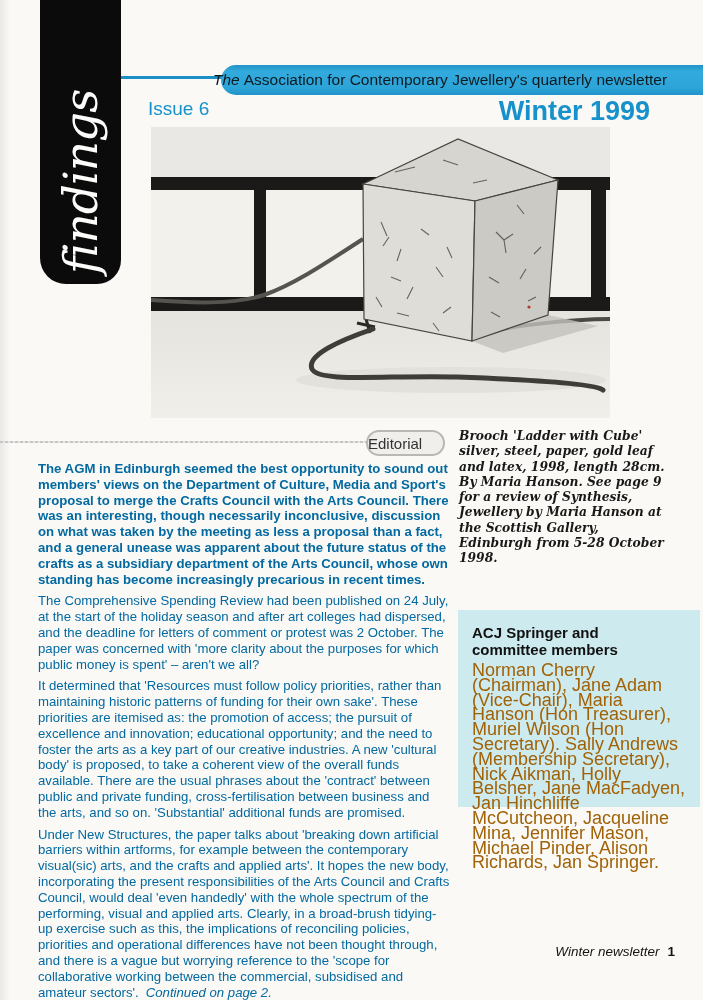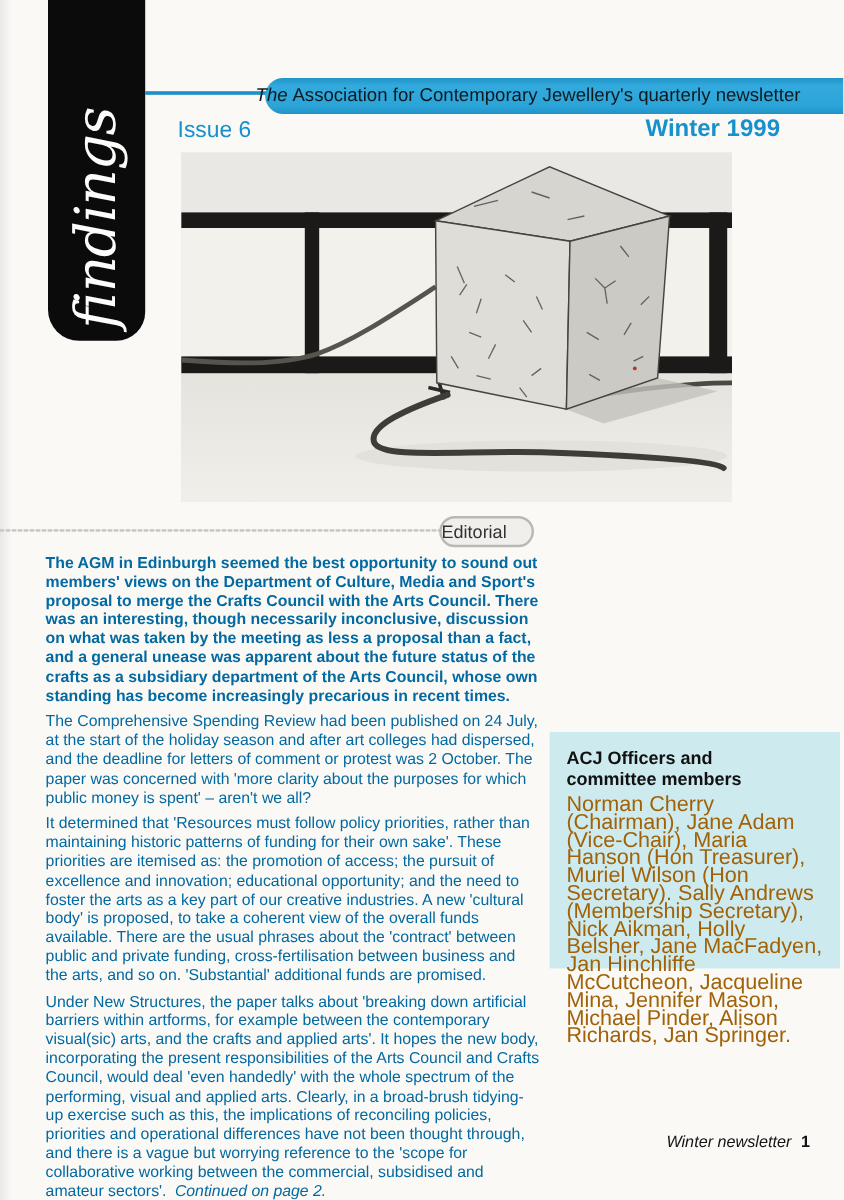--- a/index.html
+++ b/index.html
@@ -18,21 +18,21 @@
         font-size:47px;color:#fcfcfa;letter-spacing:-1px;}
 
   .connector{position:absolute;left:121px;top:76px;width:106px;height:3px;background:#1b8fc6;}
   .banner{position:absolute;left:221px;top:65px;width:482px;height:30px;
         background:linear-gradient(180deg,#2193c7 0%,#33aadd 22%,#2ba4d8 78%,#2193c7 100%);
         border-radius:15px 0 0 15px;display:flex;align-items:center;justify-content:center;
         padding-right:44px;box-sizing:border-box;}
   .banner .btxt{font-size:15.5px;color:#0d1a20;white-space:nowrap;}
   .banner .the{font-style:italic;margin-right:4px;}
   .issue{position:absolute;left:148px;top:98px;font-size:19px;color:#1691cb;}
-  .winter{position:absolute;right:53px;top:96px;font-size:20px;font-weight:700;color:#1691cb;}
+  .winter{position:absolute;right:53px;top:96px;font-size:27px;font-weight:700;color:#1691cb;}
 
   
   .photo{position:absolute;left:151px;top:127px;width:459px;height:291px;background:#e9e8e4;}
 
   
   .ed-line{position:absolute;left:0;top:441px;width:374px;height:2px;
         background:repeating-linear-gradient(90deg,#c6c6c4 0 3px,#e6e6e4 3px 5px);}
   .ed-badge{position:absolute;left:366px;top:430px;width:79px;height:26px;border-radius:14px;
         background:#f0efec;border:2px solid #b8b8b4;box-sizing:border-box;
         display:flex;align-items:center;justify-content:flex-start;}
@@ -151,30 +151,31 @@
 
       <path d="M222,202 C190,213 155,228 161,242 C168,256 235,248 306,250 C388,253 446,257 452,263" stroke="#3e3d38" stroke-width="5" fill="none" stroke-linecap="round"></path>
     </svg>
   </div>
 
   <div class="ed-line"></div>
   <div class="ed-badge">
     <span>Editorial</span>
   </div>
 
+  <div class="caption">Brooch 'Ladder with Cube' silver, steel, paper, gold leaf and latex, 1998, length 28cm. By Maria Hanson. See page 9 for a review of Synthesis, Jewellery by Maria Hanson  at the Scottish Gallery, Edinburgh from 5-28 October 1998.</div>
 
   <div class="article">
     <p class="lead">The AGM in Edinburgh seemed the best opportunity to sound out members' views on the Department of Culture, Media and Sport's proposal to merge the Crafts Council with the Arts Council. There was an interesting, though necessarily inconclusive, discussion on what was taken by the meeting as less a proposal than a fact, and a general unease was apparent about the future status of the crafts as a subsidiary department of the Arts Council, whose own standing has become increasingly precarious in recent times.</p>
     <p>The Comprehensive Spending Review had been published on 24 July, at the start of the holiday season and after art colleges had dispersed, and the deadline for letters of comment or protest was 2 October. The paper was concerned with 'more clarity about the purposes for which public money is spent' – aren't we all?</p>
     <p>It determined that 'Resources must follow policy priorities, rather than maintaining historic patterns of funding for their own sake'. These priorities are itemised as: the promotion of access; the pursuit of excellence and innovation; educational opportunity; and the need to foster the arts as a key part of our creative industries. A new 'cultural body' is proposed, to take a coherent view of the overall funds available. There are the usual phrases about the 'contract' between public and private funding, cross-fertilisation between business and the arts, and so on. 'Substantial' additional funds are promised.</p>
     <p><span>Under New Structures, the paper talks about 'breaking down artificial barriers within artforms, for example between the contemporary visual(sic) arts, and the crafts and applied arts'. It hopes the new body, incorporating the present responsibilities of the Arts Council and Crafts Council, would deal 'even handedly' with the whole spectrum of the performing, visual and applied arts. Clearly, in a broad-brush tidying-up exercise such as this, the implications of reconciling policies, priorities and operational differences have not been thought through, and there is a vague but worrying reference to the 'scope for collaborative working between the commercial, subsidised and amateur sectors'.</span><span class="cont">Continued on page 2.</span></p>
   </div>
 
   <div class="officers" style="background: rgb(205, 234, 238);">
-    <div class="officers-title">ACJ Officers and committee members</div>
+    <div class="officers-title">ACJ Springer and committee members</div>
     <div class="officers-body">Norman Cherry (Chairman), Jane Adam (Vice-Chair), Maria Hanson (Hon Treasurer), Muriel Wilson (Hon Secretary). Sally Andrews (Membership Secretary), Nick Aikman,  Holly Belsher, Jane MacFadyen, Jan Hinchliffe McCutcheon, Jacqueline Mina, Jennifer Mason, Michael Pinder, Alison Richards, Jan Springer.</div>
   </div>
 
 
   <div class="footer">
     <span class="fl">Winter newsletter</span><span class="fp">1</span>
   </div>
 
 </div>
 

